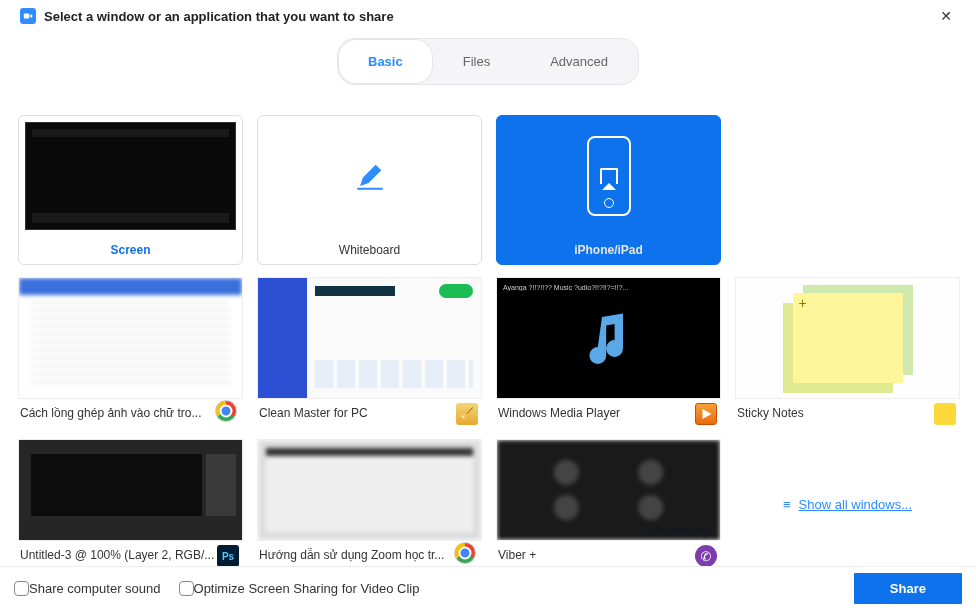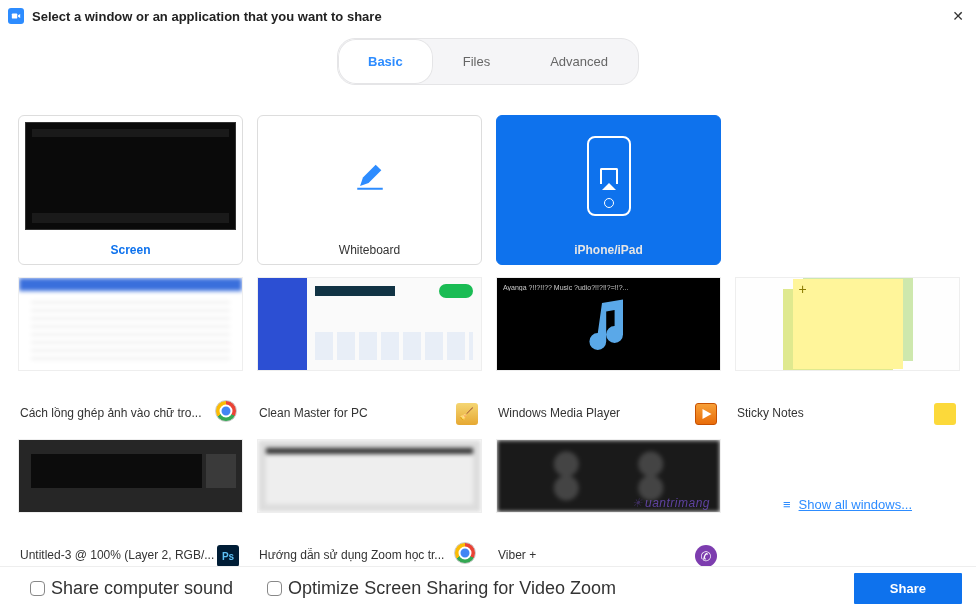--- a/index.html
+++ b/index.html
@@ -1,17 +1,17 @@
 <!DOCTYPE html>
 <html><head>
 <meta charset="utf-8">
 <style>
 * { box-sizing: border-box; margin: 0; padding: 0; font-family: "Segoe UI", Arial, sans-serif; }
 html, body { width: 976px; height: 610px; background: #fff; overflow: hidden; }
-.titlebar { display: flex; align-items: center; padding: 8px 8px; height: 32px; }
+.titlebar { display: flex; align-items: center; padding: 8px 20px; height: 32px; }
 .app-icon { width: 16px; height: 16px; border-radius: 3px; background: #2D8CFF; display: flex; align-items: center; justify-content: center; margin-right: 8px; }
 .app-icon svg { width: 10px; height: 10px; }
 .title-text { font-size: 13px; color: #222; font-weight: 600; flex: 1; }
 .close-btn { width: 20px; height: 20px; display: flex; align-items: center; justify-content: center; cursor: pointer; font-size: 14px; color: #333; }
 .tabs { display: flex; justify-content: center; margin: 6px 0 18px; }
 .tabset { display: flex; background: #f5f5f7; border-radius: 18px; overflow: hidden; border: 1px solid #e5e5e7; }
 .tab { padding: 15px 30px; font-size: 13px; color: #666; cursor: pointer; border-radius: 18px; }
 .tab.active { background: #fff; color: #2D8CFF; font-weight: 600; box-shadow: 0 0 0 1px #e5e5e7 inset; }
 .grid { display: grid; grid-template-columns: repeat(4, 225px); grid-template-rows: 150px 150px 130px; gap: 12px 14px; padding: 12px 18px; }
 .card { border: 1px solid #ddd; border-radius: 6px; background: #fff; display: flex; flex-direction: column; align-items: center; justify-content: flex-start; cursor: pointer; overflow: hidden; position: relative; }
@@ -47,42 +47,42 @@
 .wmp { background:#000; display:flex; align-items:center; justify-content:center; }
 .wmp svg { width:70px; height:70px; }
 .wmp .bar { position:absolute; top:6px; left:6px; right:6px; font-size:7px; color:#ccc; white-space:nowrap; overflow:hidden; }
 .ps { background:#262626; }
 .ps .inner { position:absolute; top:14px; left:12px; right:40px; bottom:24px; background:#0c0c0c; }
 .ps::after { content:""; position:absolute; top:14px; right:6px; width:30px; bottom:24px; background:#3a3a3a; }
 .zoom-tut { background:#ddd; }
 .zoom-tut::after { content:""; position:absolute; inset:8px; background:linear-gradient(#333 0 10%, #eee 10%); }
 .viber { background:#1a1a1a; }
 .viber::after { content:""; position:absolute; inset:6px; background:radial-gradient(circle at 30% 30%, #444 0 12px, transparent 13px), radial-gradient(circle at 70% 30%, #444 0 12px, transparent 13px), radial-gradient(circle at 30% 70%, #444 0 12px, transparent 13px), radial-gradient(circle at 70% 70%, #444 0 12px, transparent 13px); }
-.watermark { position:absolute; bottom:2px; right:10px; font-size:12px; color:#8b5cf6; font-style:italic; pointer-events:none; opacity:.6; letter-spacing:.5px; }
+.watermark { position:absolute; bottom:2px; right:10px; font-size:12px; color:#0f172a; font-style:italic; pointer-events:none; opacity:.6; letter-spacing:.5px; }
 .watermark::before { content:"☀"; margin-right:2px; opacity:.5; }
 .showall { display:flex; align-items:center; justify-content:center; gap:8px; font-size:13px; }
 .showall a { color:#2D8CFF; text-decoration: underline; }
 .showall .ic { color:#2D8CFF; font-weight:bold; }
 .footer { position:absolute; bottom:0; left:0; right:0; height:44px; display:flex; align-items:center; padding:0 14px; border-top:1px solid #eee; background:#fff; gap:18px; }
-.chk { display:flex; align-items:center; gap:6px; font-size:18px; color:#333; cursor:pointer;margin-left:16px; }
+.chk { display:flex; align-items:center; font-size:13px; color:#333; cursor:pointer; }
 .chk .box { width:15px; height:15px; border:1.5px solid #888; border-radius:4px; }
 .share-btn { margin-left:auto; background:#0E72ED; color:#fff; border:none; border-radius:1px; padding:8px 36px; font-size:13px; font-weight:600; cursor:pointer; }
 
 .badge-chrome { background: conic-gradient(#ea4335 0 33%, #34a853 33% 66%, #fbbc05 66% 100%); border-radius:50%; position:relative; border:1px solid #ccc;}
 .badge-chrome::after { content:""; position:absolute; top:50%; left:50%; width:9px; height:9px; background:#4285f4; border:2px solid #fff; border-radius:50%; transform:translate(-50%,-50%); }
 .badge-brush { background:linear-gradient(#f5d673,#e6a832); }
 .badge-sticky { background:#fcd93a; }
 .badge-wmp { background:linear-gradient(#f7a038,#e86c0a); border:1px solid #c75000; }
 .badge-wmp::after { content:""; position:absolute; top:50%; left:54%; transform:translate(-50%,-50%); width:0; height:0; border-left:9px solid #fff; border-top:5px solid transparent; border-bottom:5px solid transparent; }
 .badge-ps { background:#001d36; color:#5ec2f7; font-size:10px; font-weight:700; }
 .badge-viber { background:#7d3daf; border-radius:50%; }
 .badge-viber::after { content:"✆"; color:#fff; font-size:13px; }
 .app-card { border:none; border-radius:0; }
 .app-card .thumb { border:1px solid #eee; }
-.app-card .label-row { display:flex; align-items:center; width:100%; height:28px; padding:0 2px; gap:4px; font-size:12px; color:#333;margin-top:28px; }
+.app-card .label-row { display:flex; align-items:center; width:100%; height:28px; padding:0 2px; gap:4px; font-size:12px; color:#333; }
 .app-card .label-row span { flex:1; white-space:nowrap; overflow:hidden; text-overflow:ellipsis; }
 </style>
 </head>
 <body>
 
 <div class="titlebar">
   <div class="app-icon">
     <svg viewBox="0 0 24 24">
         <rect x="2" y="6" width="13" height="12" rx="2" fill="#fff"></rect>
         <path d="M17 10l5-3v10l-5-3z" fill="#fff"></path>
@@ -214,16 +214,16 @@
   </div>
 </div>
 
 <div class="footer">
   <label class="chk">
     <span class="box"></span>
     <span>Share computer sound</span>
   </label>
   <label class="chk">
     <span class="box"></span>
-    <span>Optimize Screen Sharing for Video Zoom</span>
+    <span>Optimize Screen Sharing for Video Clip</span>
   </label>
   <button class="share-btn">Share</button>
 </div>
 
 </body></html>

